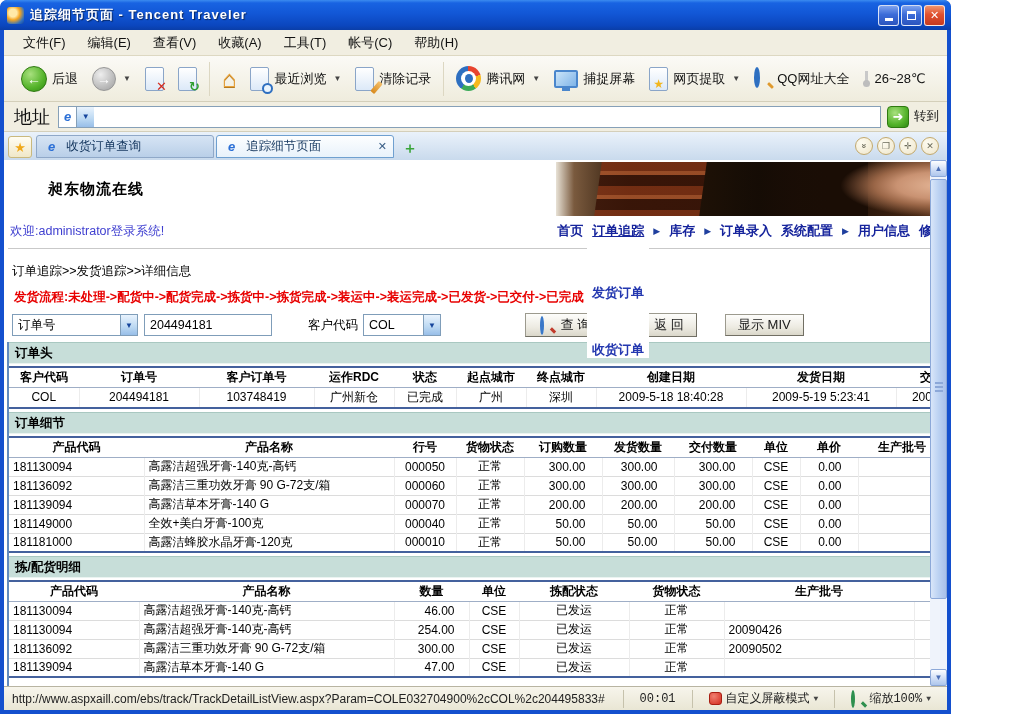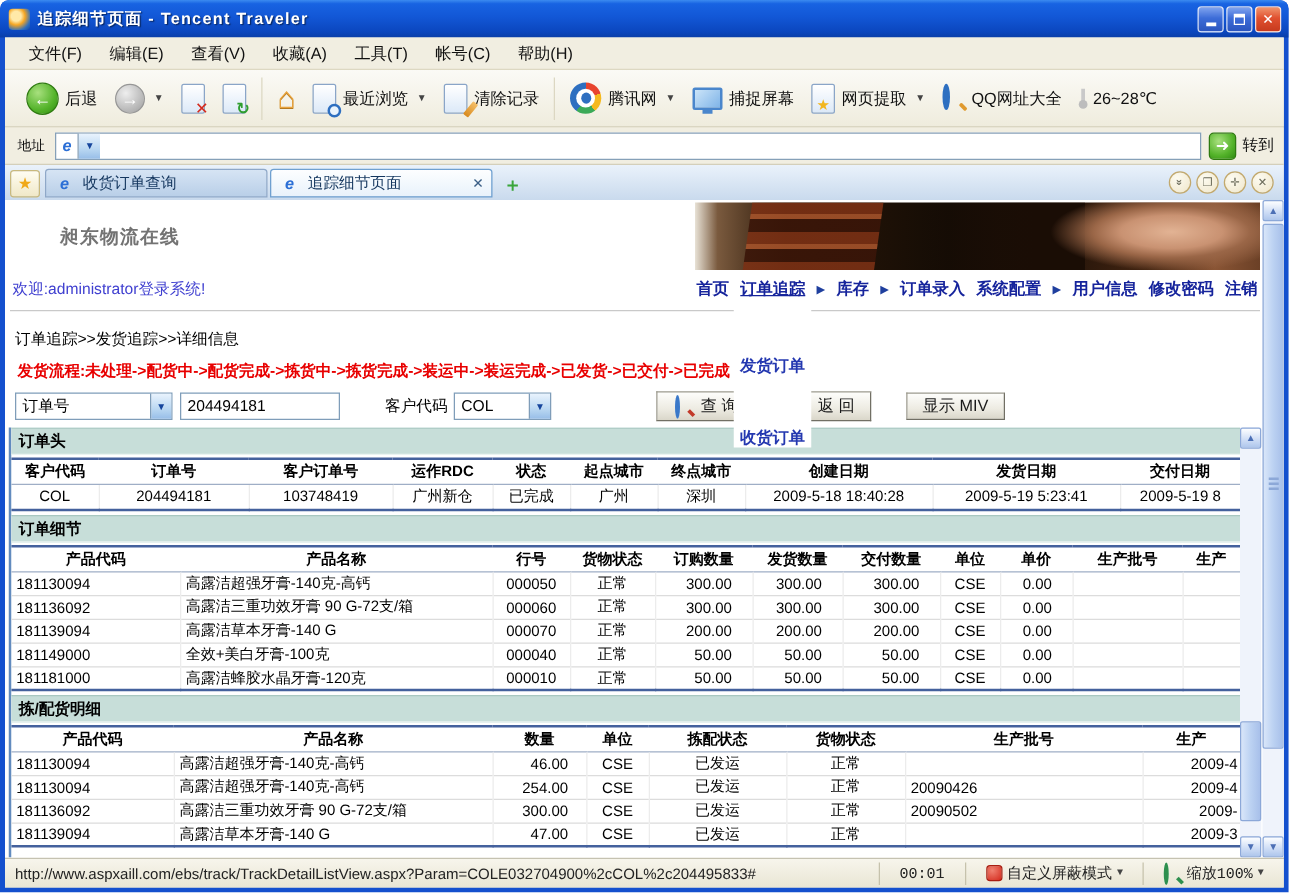--- a/index.html
+++ b/index.html
@@ -1,17 +1,17 @@
 <!DOCTYPE html>
 <html><head>
 <meta charset="utf-8">
 <style>
   * { margin:0; padding:0; box-sizing:border-box; }
   html,body { width:1031px; height:714px; font-family:"Liberation Sans","DejaVu Sans",sans-serif; }
-  .window { position:relative; width:1031px; height:714px; background:#1450CE; border-radius:7px 7px 0 0; overflow:hidden; }
+  .window { position:relative; width:951px; height:714px; background:#1450CE; border-radius:7px 7px 0 0; overflow:hidden; }
 
   
   .titlebar { position:absolute; top:0; left:0; right:0; height:30px;
     background:linear-gradient(180deg,#3B8BF0 0%,#1863E2 10%,#1257D6 45%,#0B46BE 85%,#0A3EA8 100%);
     display:flex; align-items:center; border-radius:7px 7px 0 0; }
   .app-icon { width:17px; height:17px; margin:0 6px 0 7px; border-radius:3px;
     background:radial-gradient(circle at 35% 35%,#FFE9A8 0 25%,#F5A623 45%,#2E6FC0 75%,#16459C 100%); }
   .title-text { color:#fff; font-size:13px; font-weight:bold; letter-spacing:1px; text-shadow:1px 1px 1px rgba(0,0,0,.55); }
   .win-btns { margin-left:auto; display:flex; gap:2px; padding-right:6px; }
   .win-btn { width:21px; height:21px; border:1px solid rgba(255,255,255,.8); border-radius:3px; color:#fff;
@@ -48,21 +48,21 @@
   .monitor:after { content:""; position:absolute; left:6px; bottom:-5px; width:8px; height:3px; background:#4A86CC; }
   .mag { position:relative; width:18px; height:18px; }
   .mag .lens { width:14px; height:14px; border:3px solid #2E6FC0; border-radius:50%; background:#EAF4FD; }
   .mag .handle { position:absolute; width:7px; height:3px; background:#E09A2E; right:-2px; bottom:1px; transform:rotate(45deg); border-radius:1px; }
   .thermo { position:relative; width:6px; height:16px; }
   .thermo .tube { position:absolute; left:2px; top:0; width:3px; height:12px; background:#C9C9C9; }
   .thermo .bulb { position:absolute; left:0; bottom:0; width:7px; height:7px; border-radius:50%; background:#BDBDBD; }
 
   
   .addressbar { height:30px; background:#F1EEE1; border-bottom:1px solid #D4CFBA; display:flex; align-items:center; padding:0 6px; }
-  .addr-label { font-size:11px; color:#111; padding:0 8px 0 4px; }
+  .addr-label { font-size:18px; color:#111; padding:0 8px 0 4px; }
   .addr-field { flex:1; height:22px; background:#fff; border:1px solid #86A0B8; display:flex; align-items:center; }
   .e-icon { font-size:13px; font-weight:bold; font-style:italic; color:#2B6FD6; padding:0 5px; }
   .addr-url { flex:1; font-size:12px; color:#1a1a1a; white-space:nowrap; overflow:hidden; }
   .addr-drop { width:18px; height:20px; background:linear-gradient(180deg,#E9F3FD,#BBD8F2 60%,#98BEE8); border-left:1px solid #86A0B8; display:flex; align-items:center; justify-content:center; font-size:8px; color:#16459C; }
   .go-btn { width:22px; height:22px; margin-left:6px; border-radius:4px; border:1px solid #2E7A10;
     background:radial-gradient(circle at 35% 30%,#A8E07E,#54B32A 60%,#2F8A12); color:#fff; font-weight:bold; font-size:13px; display:flex; align-items:center; justify-content:center; }
   .go-label { font-size:12.5px; color:#111; padding:0 2px 0 5px; }
 
   
   .tabbar { height:28px; background:linear-gradient(180deg,#EAF2FB,#C9DAED); display:flex; align-items:flex-end; padding:0 4px 2px 4px; position:relative; }
@@ -74,21 +74,21 @@
   .newtab-btn { width:20px; height:20px; margin-left:4px; display:flex; align-items:center; justify-content:center; color:#3AA53A; font-weight:bold; font-size:15px; }
   .tab-controls { position:absolute; right:8px; top:5px; display:flex; gap:4px; }
   .cbtn { width:18px; height:18px; border-radius:50%; border:1px solid #C2A96E; background:radial-gradient(circle at 35% 30%,#FDFBF0,#EFE6CB); display:flex; align-items:center; justify-content:center; font-size:9px; color:#6B6B5A; font-weight:bold; }
   .rot90 { transform:rotate(90deg); display:inline-block; }
 
   
   .content { flex:1; position:relative; background:#fff; overflow:hidden; }
   .page-area { position:absolute; left:0; top:0; bottom:0; width:1006px; background:#fff; }
 
   .banner { position:absolute; top:2px; left:4px; right:2px; height:54px; background:#fff; }
-  .brand { position:absolute; left:40px; top:18px; font-size:15px; font-weight:bold; color:#737373; letter-spacing:1px; }
+  .brand { position:absolute; left:40px; top:18px; font-size:15px; font-weight:bold; color:#000000; letter-spacing:1px; }
   .banner-photo { position:absolute; right:0; top:0; bottom:0; width:452px; overflow:hidden;
     background:linear-gradient(90deg,#E8E2D6 0%,#7A5A3E 4%,#2A1708 16%,#140C05 45%,#1A0E06 60%,#432512 80%,#8A5535 92%,#6B4026 100%); }
   .photo-screen { position:absolute; left:42px; top:0; width:105px; height:100%; transform:skewX(-8deg); opacity:.9;
     background:repeating-linear-gradient(180deg,#7A3014 0 9px,#A4522A 9px 13px,#3A1508 13px 24px); }
   .photo-face { position:absolute; right:-26px; top:-8px; width:215px; height:130%;
     background:radial-gradient(closest-side at 55% 45%,#E2B394 0%,#C99272 42%,#9A6647 65%,rgba(60,30,15,0) 100%); }
   .photo-hair { position:absolute; right:140px; top:0; width:130px; height:100%; background:linear-gradient(90deg,rgba(20,10,5,0),#1A0D05 70%); }
 
   .welcome-row { position:absolute; top:60px; left:6px; right:4px; height:22px; display:flex; align-items:center; justify-content:space-between; }
   .welcome { font-size:12.5px; color:#4040D0; }

